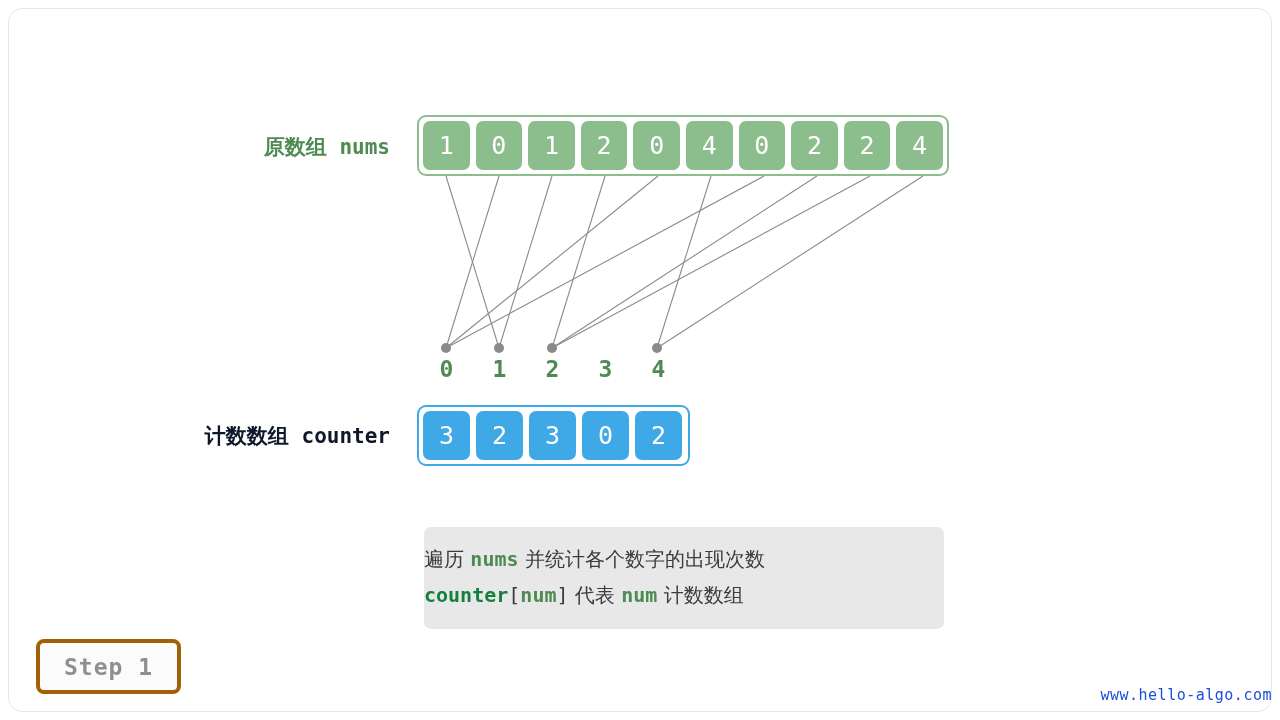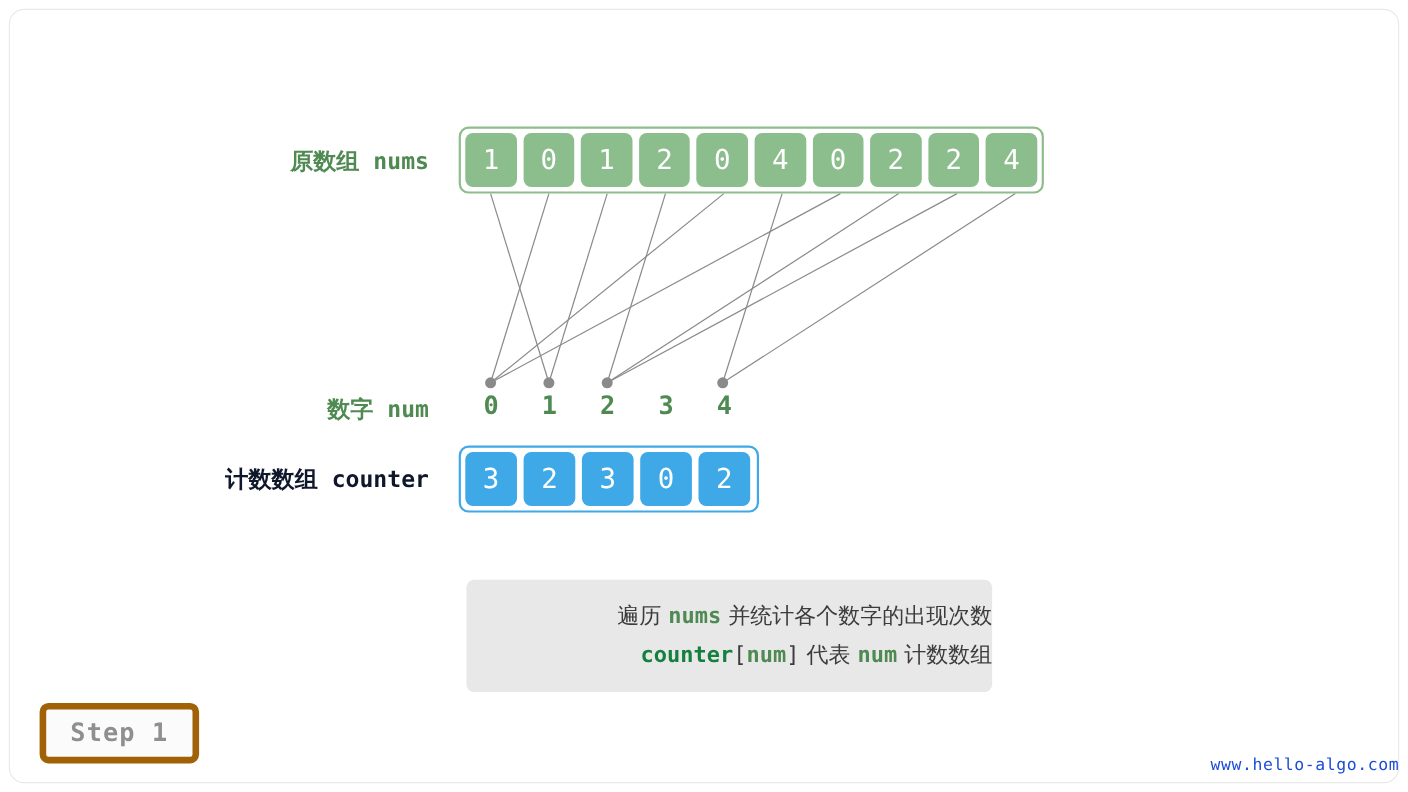--- a/index.html
+++ b/index.html
@@ -134,45 +134,45 @@
     width: 1280px;
     height: 720px;
     pointer-events: none;
   }
 
   
   #caption {
     position: absolute;
     left: 424px;
     top: 527px;
-    width: 478px;
+    width: 520px;
     box-sizing: border-box;
     background: #e8e8e8;
     border-radius: 7px;
     padding: 14px 0 16px 0;
-    text-align: right;
+    text-align: left;
     font-family: "DejaVu Sans Mono", monospace;
     font-size: 20px;
     line-height: 36px;
     color: #3c3c3c;
   }
   #caption .ln { display: block; white-space: nowrap; }
   .kw-green { color: #4e8a51; font-weight: bold; }
   .kw-blue  { color: #15803d; font-weight: bold; }
   .cn { font-family: "DejaVu Sans", sans-serif; }
 
   
   #step-badge {
     position: absolute;
     left: 36px;
     top: 639px;
     width: 145px;
     height: 55px;
     box-sizing: border-box;
-    border: 6px solid #a16207;
+    border: 4px solid #a16207;
     border-radius: 8px;
     background: #fbfbfb;
     display: flex;
     align-items: center;
     justify-content: center;
     font-family: "DejaVu Sans Mono", monospace;
     font-size: 23px;
     font-weight: bold;
     color: #8f8f8f;
     letter-spacing: 1px;
@@ -225,21 +225,20 @@
         <div class="cell green">2</div>
         <div class="cell green">0</div>
         <div class="cell green">4</div>
         <div class="cell green">0</div>
         <div class="cell green">2</div>
         <div class="cell green">2</div>
         <div class="cell green">4</div>
       </div>
   </div>
 
-  <div class="row-label green" id="label-num">数字  num</div>
   <div id="num-axis">
       <div class="num-digit" style="left: 6px;">0</div>
       <div class="num-digit" style="left: 59px;">1</div>
       <div class="num-digit" style="left: 112px;">2</div>
       <div class="num-digit" style="left: 165px;">3</div>
       <div class="num-digit" style="left: 218px;">4</div>
     </div>
 
   <div class="row-label blue" id="label-counter">计数数组  counter</div>
   <div class="array-box" id="counter-box">

